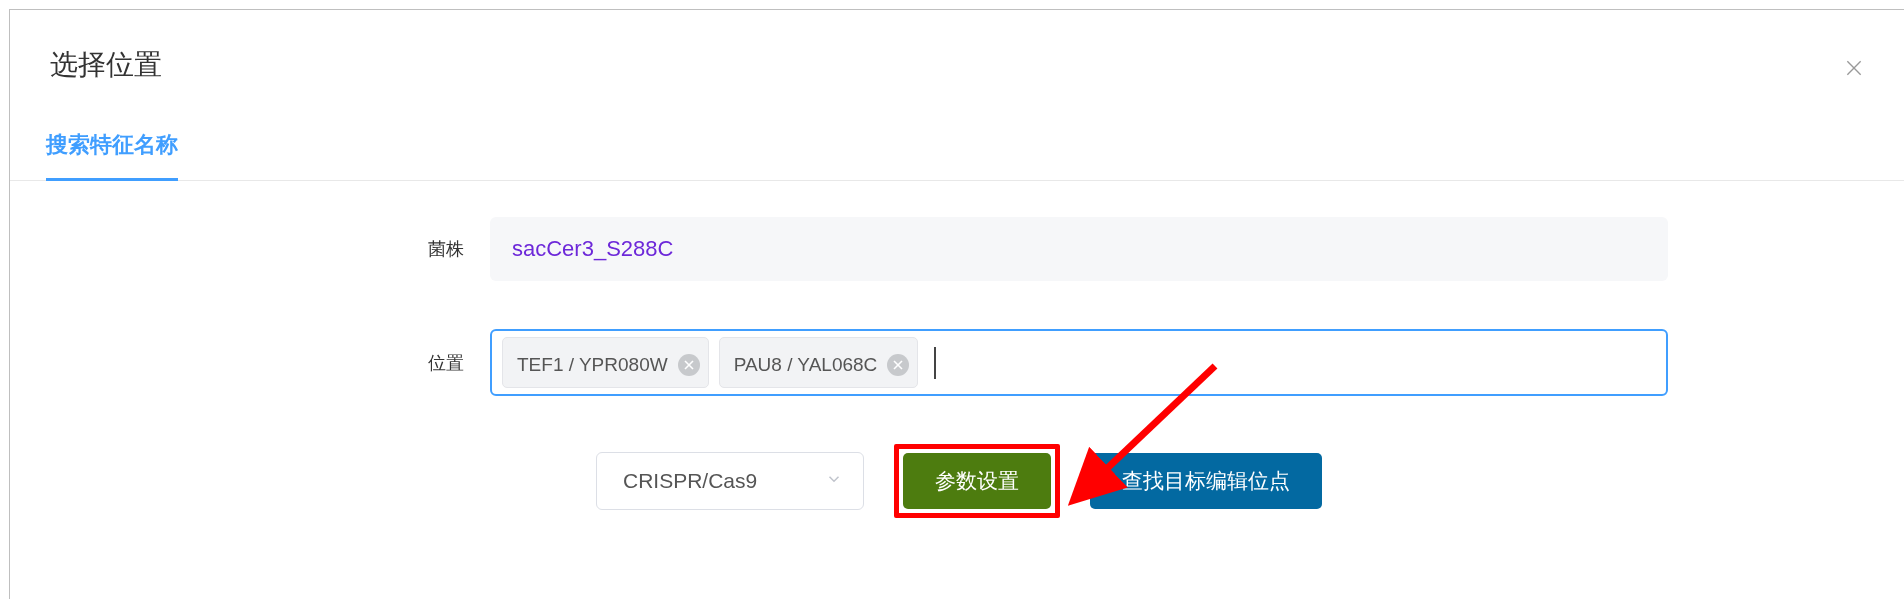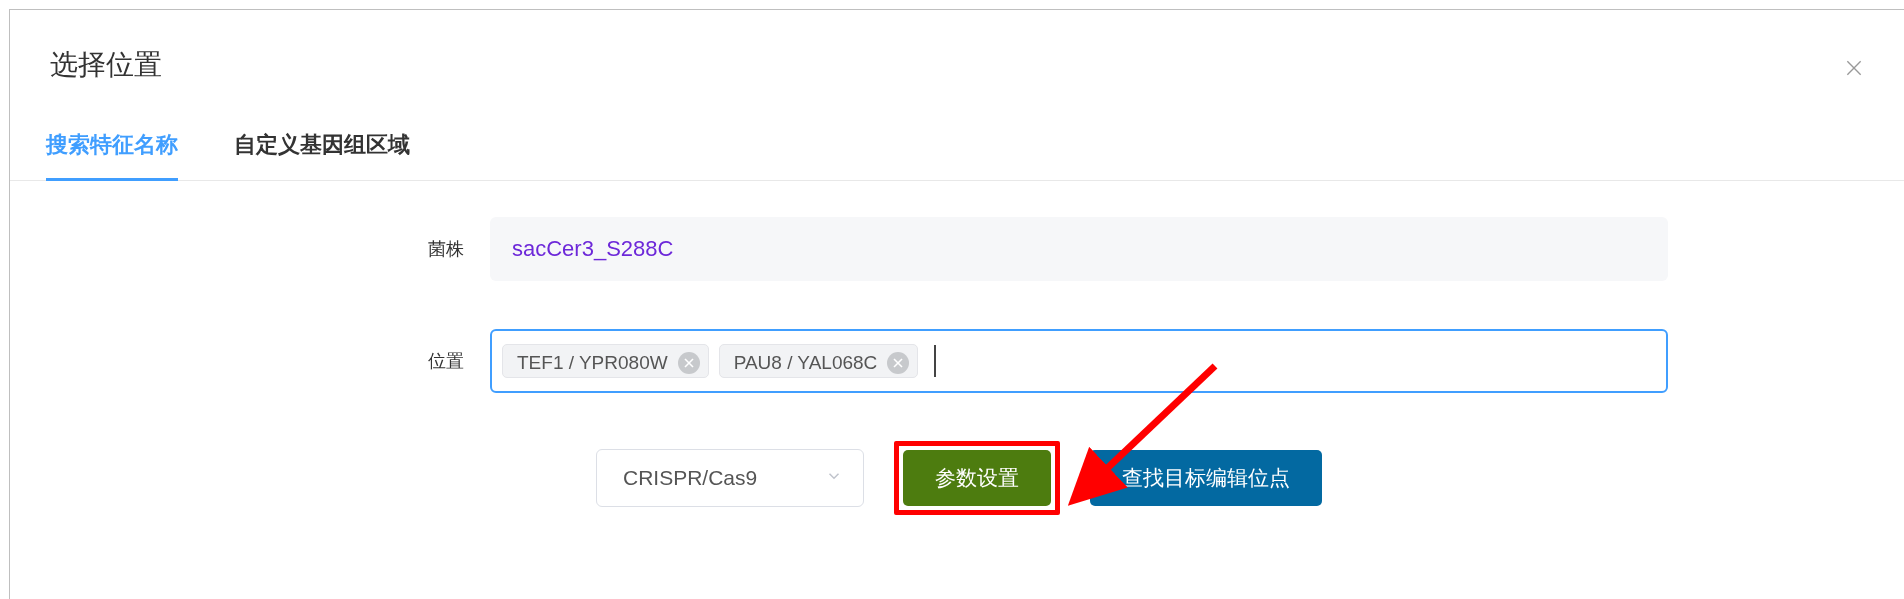--- a/index.html
+++ b/index.html
@@ -105,21 +105,21 @@
     padding: 6px 10px;
     gap: 10px;
     flex-wrap: wrap;
   }
   .tag-chip {
     display: inline-flex;
     align-items: center;
     background: #f2f3f5;
     border: 1px solid #e4e5e9;
     border-radius: 5px;
-    height: 34px;
+    height: 51px;
     padding: 4px 8px 0 14px;
     font-size: 19px;
     color: #555;
     gap: 10px;
   }
   .tag-close {
     width: 22px;
     height: 22px;
     border-radius: 50%;
     background: #c7c9cc;
@@ -201,21 +201,20 @@
     <div class="close-icon">
       <svg viewBox="0 0 24 24" stroke="currentColor" stroke-width="1.6" fill="none">
         <line x1="4" y1="4" x2="20" y2="20"></line>
         <line x1="20" y1="4" x2="4" y2="20"></line>
       </svg>
     </div>
   </div>
 
   <div class="tabs">
     <div class="tab active">搜索特征名称</div>
-    <div class="tab">自定义基因组区域</div>
   </div>
 
   <div class="form-body">
 
     <div class="form-row">
       <div class="form-label">菌株</div>
       <div class="form-control">
         <div class="readonly-field">
           <span>sacCer3_S288C</span>
         </div>

